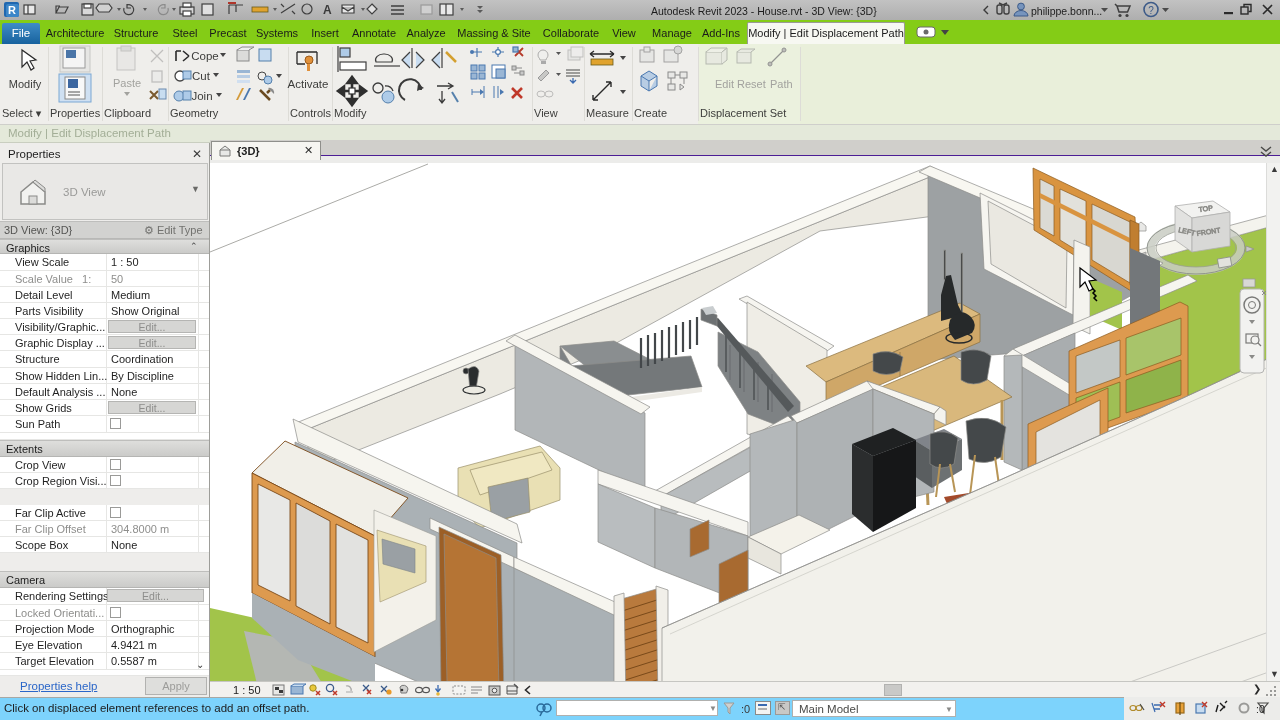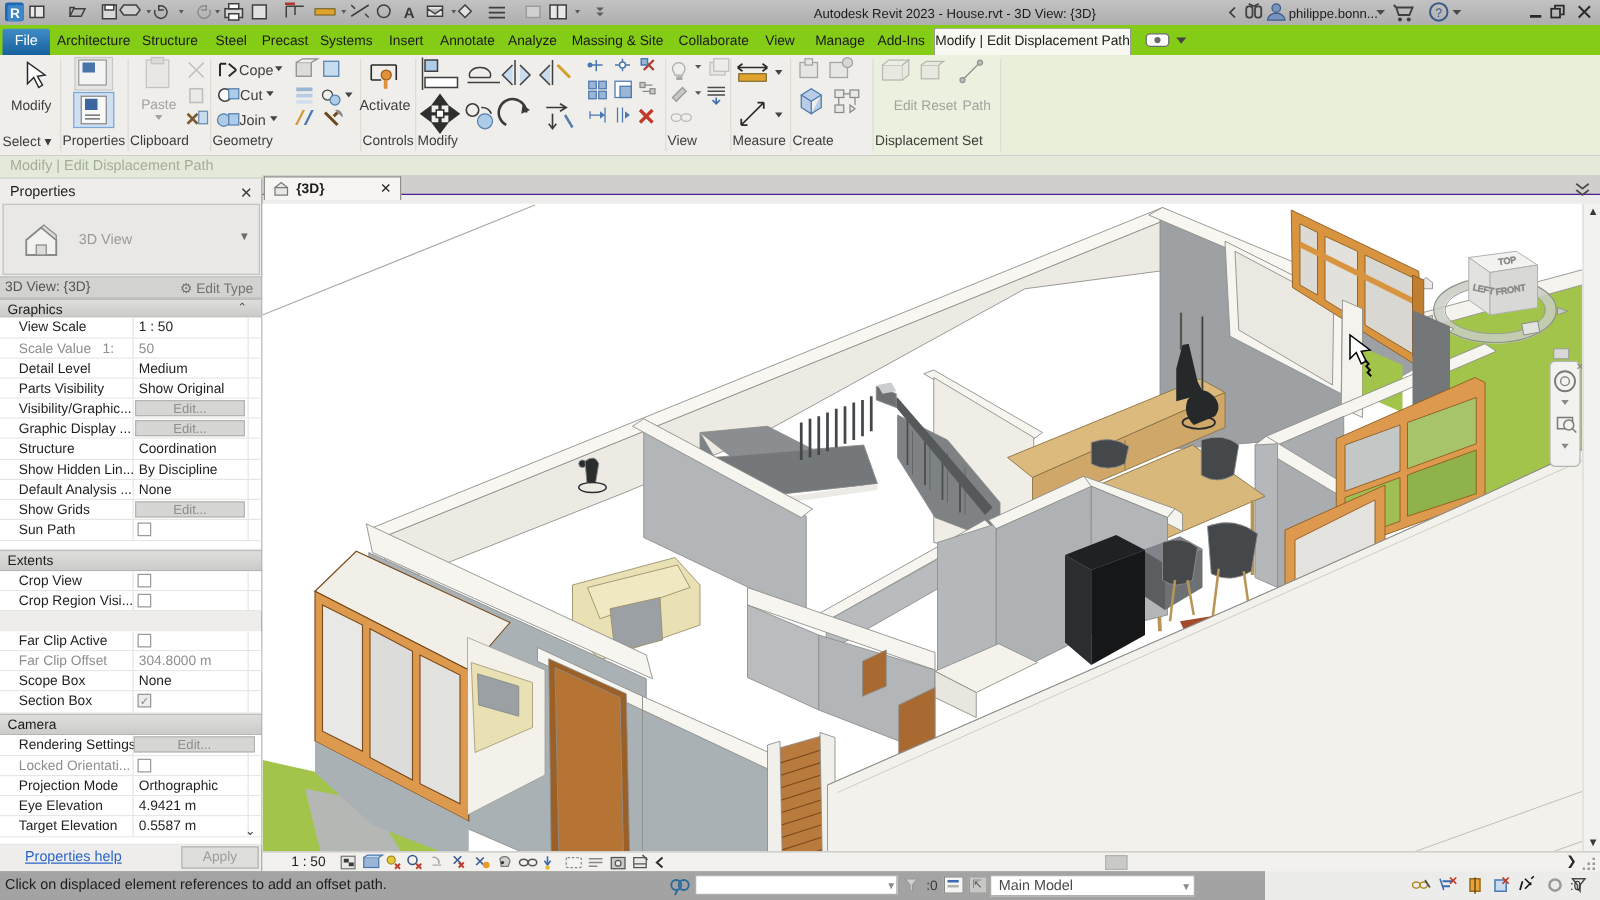--- a/index.html
+++ b/index.html
@@ -33,21 +33,21 @@
 .phdr{position:absolute;left:0;width:209px;background:linear-gradient(#dededc,#cbcbc9);border-top:1px solid #bebebc;border-bottom:1px solid #b5b5b3;}
 .phdr span{position:absolute;left:6px;top:2px;font-size:11px;color:#1c1c1c;}
 .ebtn{position:absolute;left:108px;top:1px;width:88px;height:13px;background:#d6d6d4;border:1px solid #b5b5b3;font-size:10.5px;color:#8e8e8c;text-align:center;line-height:12px;}
 .chk{position:absolute;left:110px;top:2px;width:11px;height:11px;background:#fff;border:1px solid #9a9a98;}
 
 #vtabbar{position:absolute;left:210px;top:140px;width:1070px;height:16px;background:#d0cfcb;border-bottom:1px solid #4c1d95;}
 #vtab{position:absolute;left:1px;top:1px;width:110px;height:19px;background:#f6f5f1;border:1px solid #8f8f8b;border-bottom:none;font-size:11.5px;color:#1d1d1d;}
 #viewport{position:absolute;left:210px;top:163px;width:1056px;height:518px;background:#ffffff;overflow:hidden;}
 #vscroll{position:absolute;left:1266px;top:163px;width:14px;height:519px;background:#f2f2f0;border-left:1px solid #dcdcda;}
 #bottomstrip{position:absolute;left:210px;top:681px;width:1070px;height:16px;background:#f2f1ee;border-top:1px solid #c6c6c2;}
-#statusbar{position:absolute;left:0;top:697px;width:1012px;height:23px;background:#a3a3a3;border-top:1px solid #a8a8a4;}
+#statusbar{position:absolute;left:0;top:697px;width:1124px;height:23px;background:#7dd3fc;border-top:1px solid #a8a8a4;}
 </style></head><body>
 <div id="app">
 
 <div id="titlebar">
   <svg class="ab" style="left:0;top:0" width="500" height="20" viewBox="0 0 500 20">
     <rect x="4" y="2" width="15" height="15" rx="2" fill="#1f67b0"></rect>
         <rect x="6" y="4" width="13" height="13" rx="2" fill="#3c86c8"></rect>
     <text x="12" y="14" font-size="11" font-weight="bold" fill="#fff" text-anchor="middle">R</text>
     <g fill="none" stroke="#3f3f3f" stroke-width="1.2">
       <rect x="24" y="5" width="11" height="9" fill="#e8e8e8"></rect>
@@ -454,26 +454,20 @@
         <div class="vline2"></div>
         <span class="lb" style="color:#8e8e8c;">Far Clip Offset</span>
         <span class="vl" style="color:#8e8e8c;">304.8000 m</span>
       </div>
   <div class="prow" style="top:394px;height:16px;">
         <div class="vline"></div>
         <div class="vline2"></div>
         <span class="lb">Scope Box</span>
         <span class="vl">None</span>
       </div>
-  <div class="prow" style="top:410px;height:18px;">
-        <div class="vline"></div>
-        <div class="vline2"></div>
-        <span class="lb">Section Box</span>
-        <span class="chk" style="background:#ececea;color:#8a8a88;font-size:9px;text-align:center;line-height:10px;">✓</span>
-      </div>
   <div class="phdr" style="top:428px;height:17px;">
         <span>Camera</span>
       </div>
   <div class="prow" style="top:445px;height:17px;padding-left:41px;">
         <div class="vline"></div>
         <div class="vline2"></div>
         <span class="lb">Rendering Settings</span>
         <span class="ebtn" style="left:107px;width:97px;">Edit...</span>
       </div>
   <div class="prow" style="top:462px;height:16px;">

